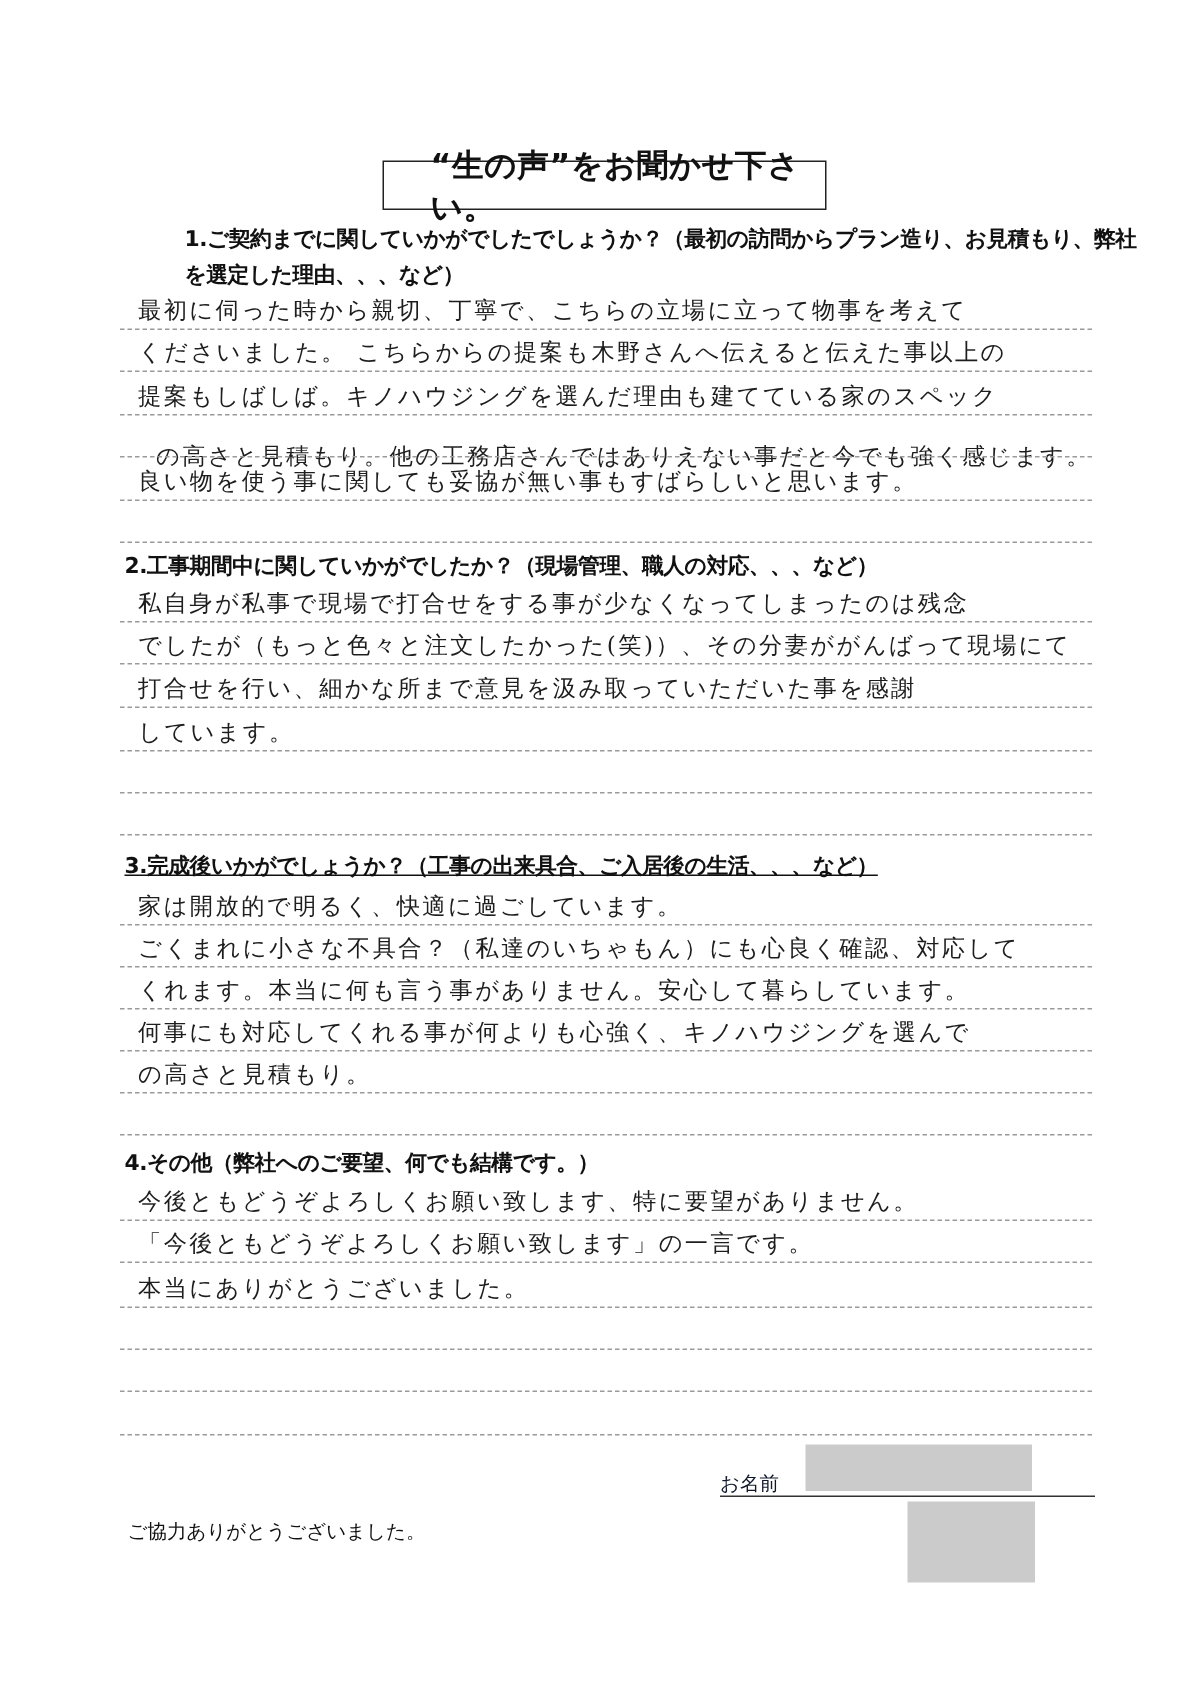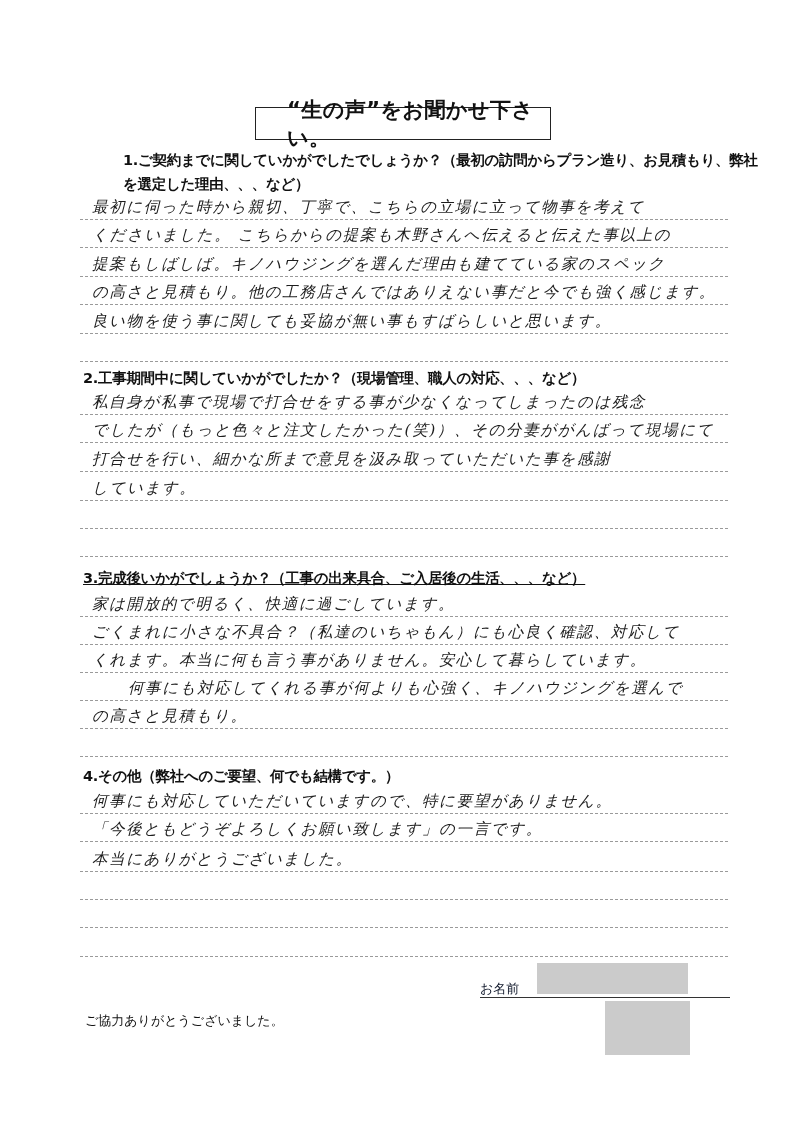--- a/index.html
+++ b/index.html
@@ -17,21 +17,21 @@
     position: absolute; left: 83px; font-weight: bold; font-size: 14.5px;
     line-height: 24px; color: #111; letter-spacing: -0.3px; width: 650px;
   }
   .rule {
     position: absolute; left: 80px; width: 648px; height: 0;
     border-top: 1px dashed #9a9a9a;
   }
   .hand {
     position: absolute; left: 92px; font-family: "DejaVu Serif", "Liberation Serif", serif;
     font-size: 15.5px; color: #1d1d1d; letter-spacing: 1.6px; white-space: nowrap;
-    font-style: italic; line-height: 20px;
+    line-height: 20px;
   }
   .name-label {
     position: absolute; left: 480px; top: 980px; font-size: 13px; color: #0f172a;
   }
   .name-underline {
     position: absolute; left: 480px; top: 997px; width: 250px; height: 0;
     border-top: 1.5px solid #333;
   }
   .redact {
     position: absolute; background: #cbcbcb;
@@ -48,21 +48,21 @@
 <div class="q-heading" style="top:148px;margin-left:40px;">
   <div>1.ご契約までに関していかがでしたでしょうか？（最初の訪問からプラン造り、お見積もり、弊社</div>
   <div>を選定した理由、、、など）</div>
 </div>
 <div class="hand" style="top:197px;">最初に伺った時から親切、丁寧で、こちらの立場に立って物事を考えて</div>
 <div class="rule" style="top:219px;"></div>
 <div class="hand" style="top:225px;">くださいました。 こちらからの提案も木野さんへ伝えると伝えた事以上の</div>
 <div class="rule" style="top:247px;"></div>
 <div class="hand" style="top:254px;">提案もしばしば。キノハウジングを選んだ理由も建てている家のスペック</div>
 <div class="rule" style="top:276px;"></div>
-<div class="hand" style="top:282px;">の高さと見積もり。他の工務店さんではありえない事だと今でも強く感じます。</div>
+<div class="hand" style="top:294px;margin-left:12px;">の高さと見積もり。他の工務店さんではありえない事だと今でも強く感じます。</div>
 <div class="rule" style="top:304px;"></div>
 <div class="hand" style="top:311px;">良い物を使う事に関しても妥協が無い事もすばらしいと思います。</div>
 <div class="rule" style="top:333px;"></div>
 <div class="rule" style="top:361px;"></div>
 
 <div class="q-heading" style="top:366px;">
   <div>2.工事期間中に関していかがでしたか？（現場管理、職人の対応、、、など）</div>
 </div>
 <div class="hand" style="top:392px;">私自身が私事で現場で打合せをする事が少なくなってしまったのは残念</div>
 <div class="rule" style="top:414px;"></div>
@@ -77,30 +77,30 @@
 
 <div class="q-heading" style="top:566px;text-decoration:underline;">
   <div>3.完成後いかがでしょうか？（工事の出来具合、ご入居後の生活、、、など）</div>
 </div>
 <div class="hand" style="top:594px;">家は開放的で明るく、快適に過ごしています。</div>
 <div class="rule" style="top:616px;"></div>
 <div class="hand" style="top:622px;">ごくまれに小さな不具合？（私達のいちゃもん）にも心良く確認、対応して</div>
 <div class="rule" style="top:644px;"></div>
 <div class="hand" style="top:650px;">くれます。本当に何も言う事がありません。安心して暮らしています。</div>
 <div class="rule" style="top:672px;"></div>
-<div class="hand" style="top:678px;margin-left:36px;">何事にも対応してくれる事が何よりも心強く、キノハウジングを選んで</div>
+<div class="hand" style="top:678px;">何事にも対応してくれる事が何よりも心強く、キノハウジングを選んで</div>
 <div class="rule" style="top:700px;"></div>
 <div class="hand" style="top:706px;">の高さと見積もり。</div>
 <div class="rule" style="top:728px;"></div>
 <div class="rule" style="top:756px;"></div>
 
 <div class="q-heading" style="top:764px;">
   <div>4.その他（弊社へのご要望、何でも結構です。）</div>
 </div>
-<div class="hand" style="top:791px;">何事にも対応していただいていますので、特に要望がありません。</div>
+<div class="hand" style="top:791px;">今後ともどうぞよろしくお願い致します、特に要望がありません。</div>
 <div class="rule" style="top:813px;"></div>
 <div class="hand" style="top:819px;">「今後ともどうぞよろしくお願い致します」の一言です。</div>
 <div class="rule" style="top:841px;"></div>
 <div class="hand" style="top:849px;">本当にありがとうございました。</div>
 <div class="rule" style="top:871px;"></div>
 <div class="rule" style="top:899px;"></div>
 <div class="rule" style="top:927px;"></div>
 <div class="rule" style="top:956px;"></div>
 
 <div class="redact" style="left:537px; top:963px; width:151px; height:31px;"></div>

